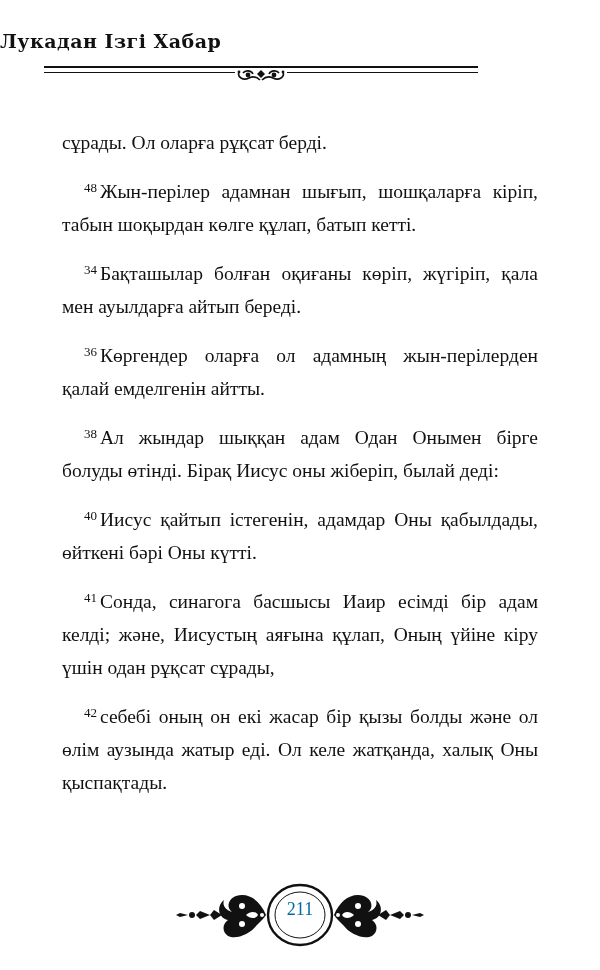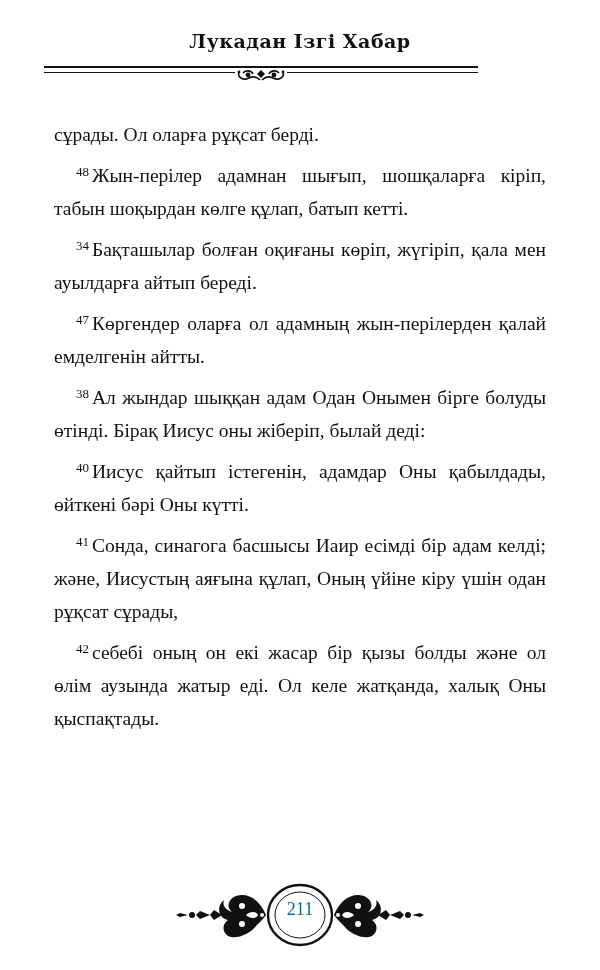--- a/index.html
+++ b/index.html
@@ -13,21 +13,20 @@
       position: relative;
       overflow: hidden;
       color: #111111;
       font-family: "Liberation Serif", "DejaVu Serif", serif;
     }
     .header-title {
       position: absolute;
       top: 30px;
       left: 0;
       width: 600px;
-      text-align: center;
       font-family: "DejaVu Serif", serif;
       font-weight: bold;
       font-size: 19px;
       letter-spacing: 0.5px;
       color: #111;
     }
     .header-rule {
       position: absolute;
       top: 66px;
       left: 44px;
@@ -48,21 +47,21 @@
     .content {
       position: absolute;
       top: 114px;
       left: 50px;
       width: 500px;
       font-size: 19.5px;
       line-height: 33px;
       text-align: justify;
     }
     .content p {
-      margin: 4px;
+      margin: 12px;
       text-indent: 22px;
     }
     .content p.first {
       text-indent: 0;
     }
     .vnum {
       font-size: 13px;
       vertical-align: 6px;
       margin-right: 3px;
     }
@@ -110,21 +109,21 @@
   </svg>
 
   <div class="content">
     <p class="first">сұрады. Ол оларға рұқсат берді.</p>
 
     <p><span class="vnum">48</span><span>Жын-перілер адамнан шығып, шошқаларға кіріп, табын шоқырдан көлге құлап, батып кетті.</span></p>
 
     <p><span class="vnum">34</span><span>Бақташылар болған оқиғаны көріп, жүгіріп, қала мен ауылдарға айтып береді.</span></p>
 
 
-    <p><span class="vnum">47</span><span>Көргендер оларға ол адамның жын-перілерден қалай емделгенін айтты.</span></p>
+    <p><span class="vnum">36</span><span>Көргендер оларға ол адамның жын-перілерден қалай емделгенін айтты.</span></p>
 
 
     <p><span class="vnum">38</span><span>Ал жындар шыққан адам Одан Онымен бірге болуды өтінді. Бірақ Иисус оны жіберіп, былай деді:</span></p>
 
 
     <p><span class="vnum">40</span><span>Иисус қайтып істегенін, адамдар Оны қабылдады, өйткені бәрі Оны күтті.</span></p>
 
     <p><span class="vnum">41</span><span>Сонда, синагога басшысы Иаир есімді бір адам келді; және, Иисустың аяғына құлап, Оның үйіне кіру үшін одан рұқсат сұрады,</span></p>
 
     <p><span class="vnum">42</span><span>себебі оның он екі жасар бір қызы болды және ол өлім аузында жатыр еді. Ол келе жатқанда, халық Оны қыспақтады.</span></p>

